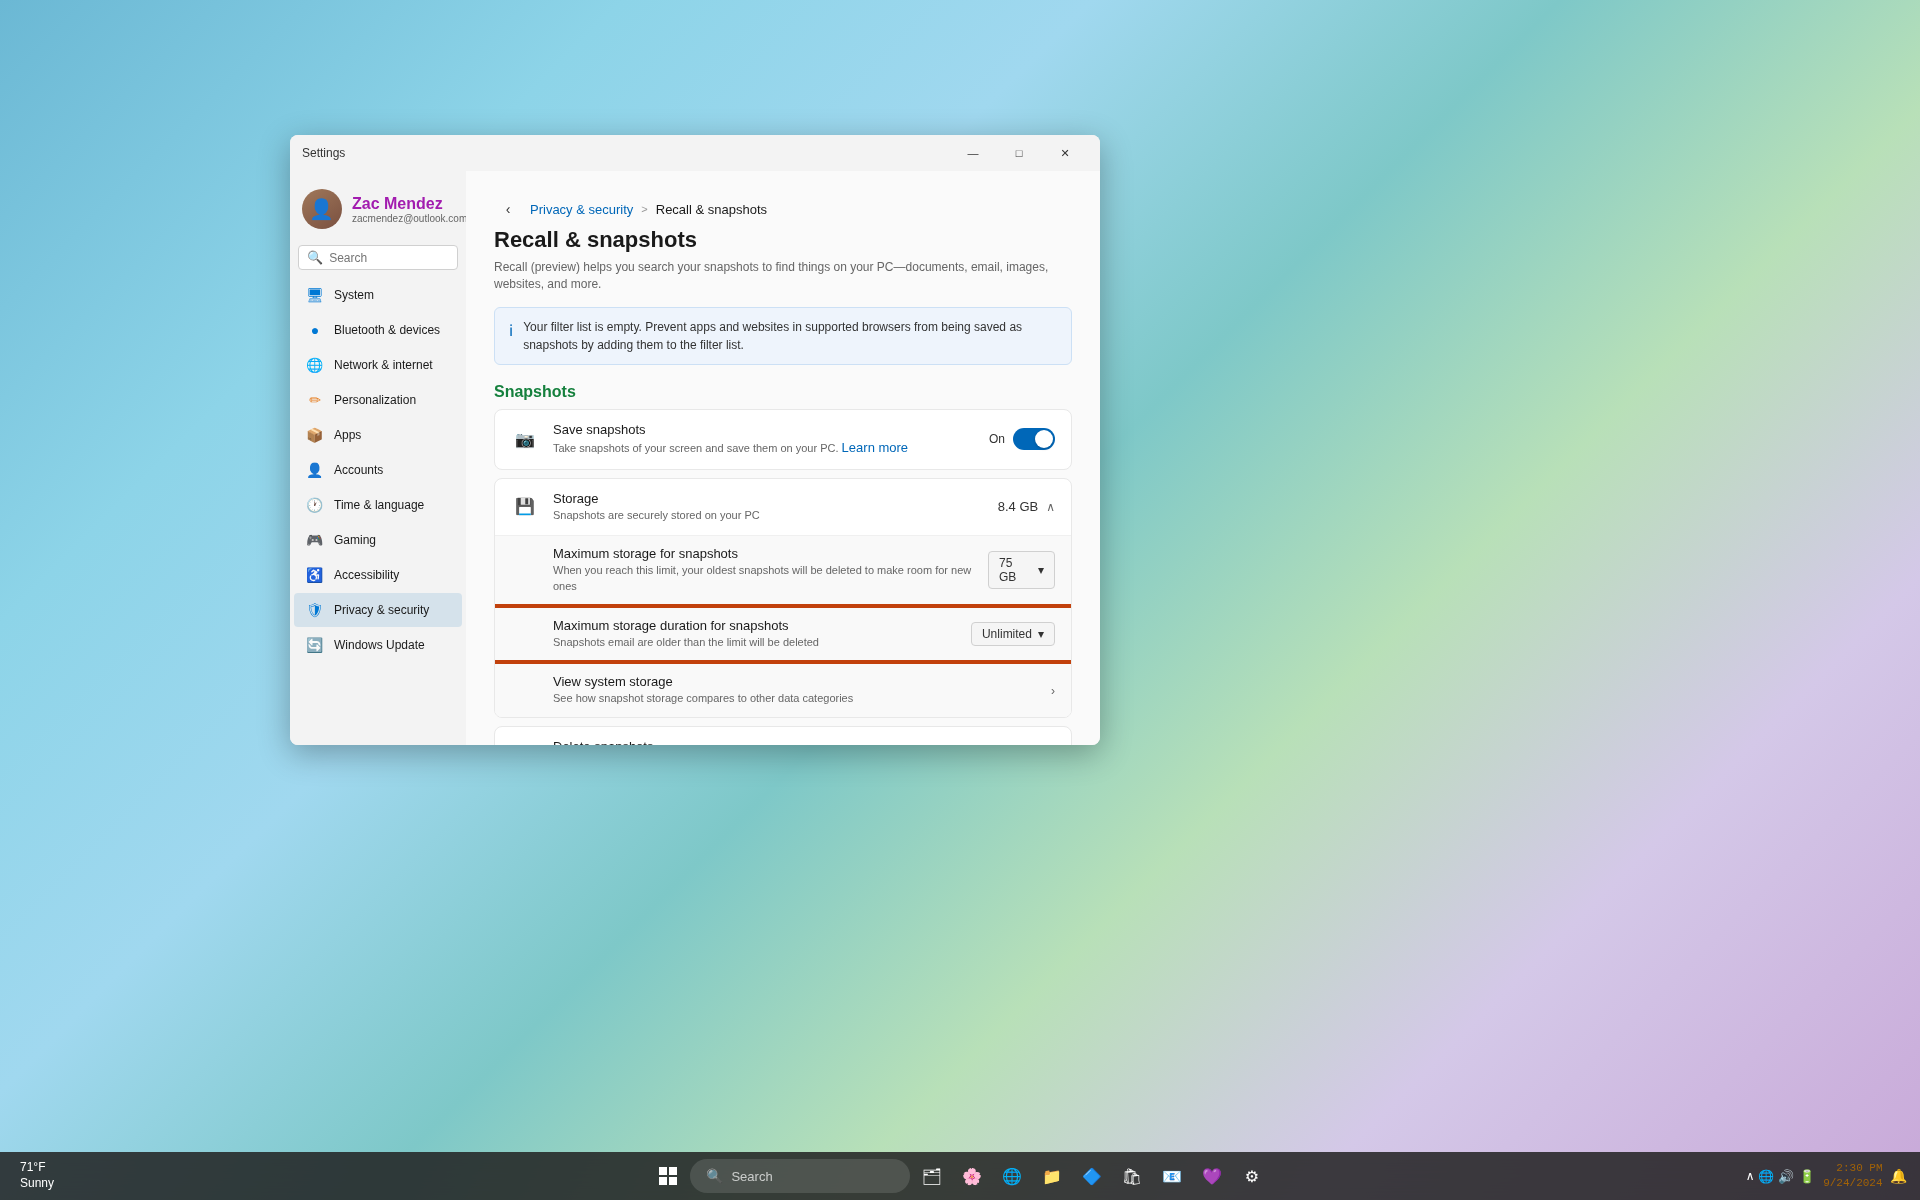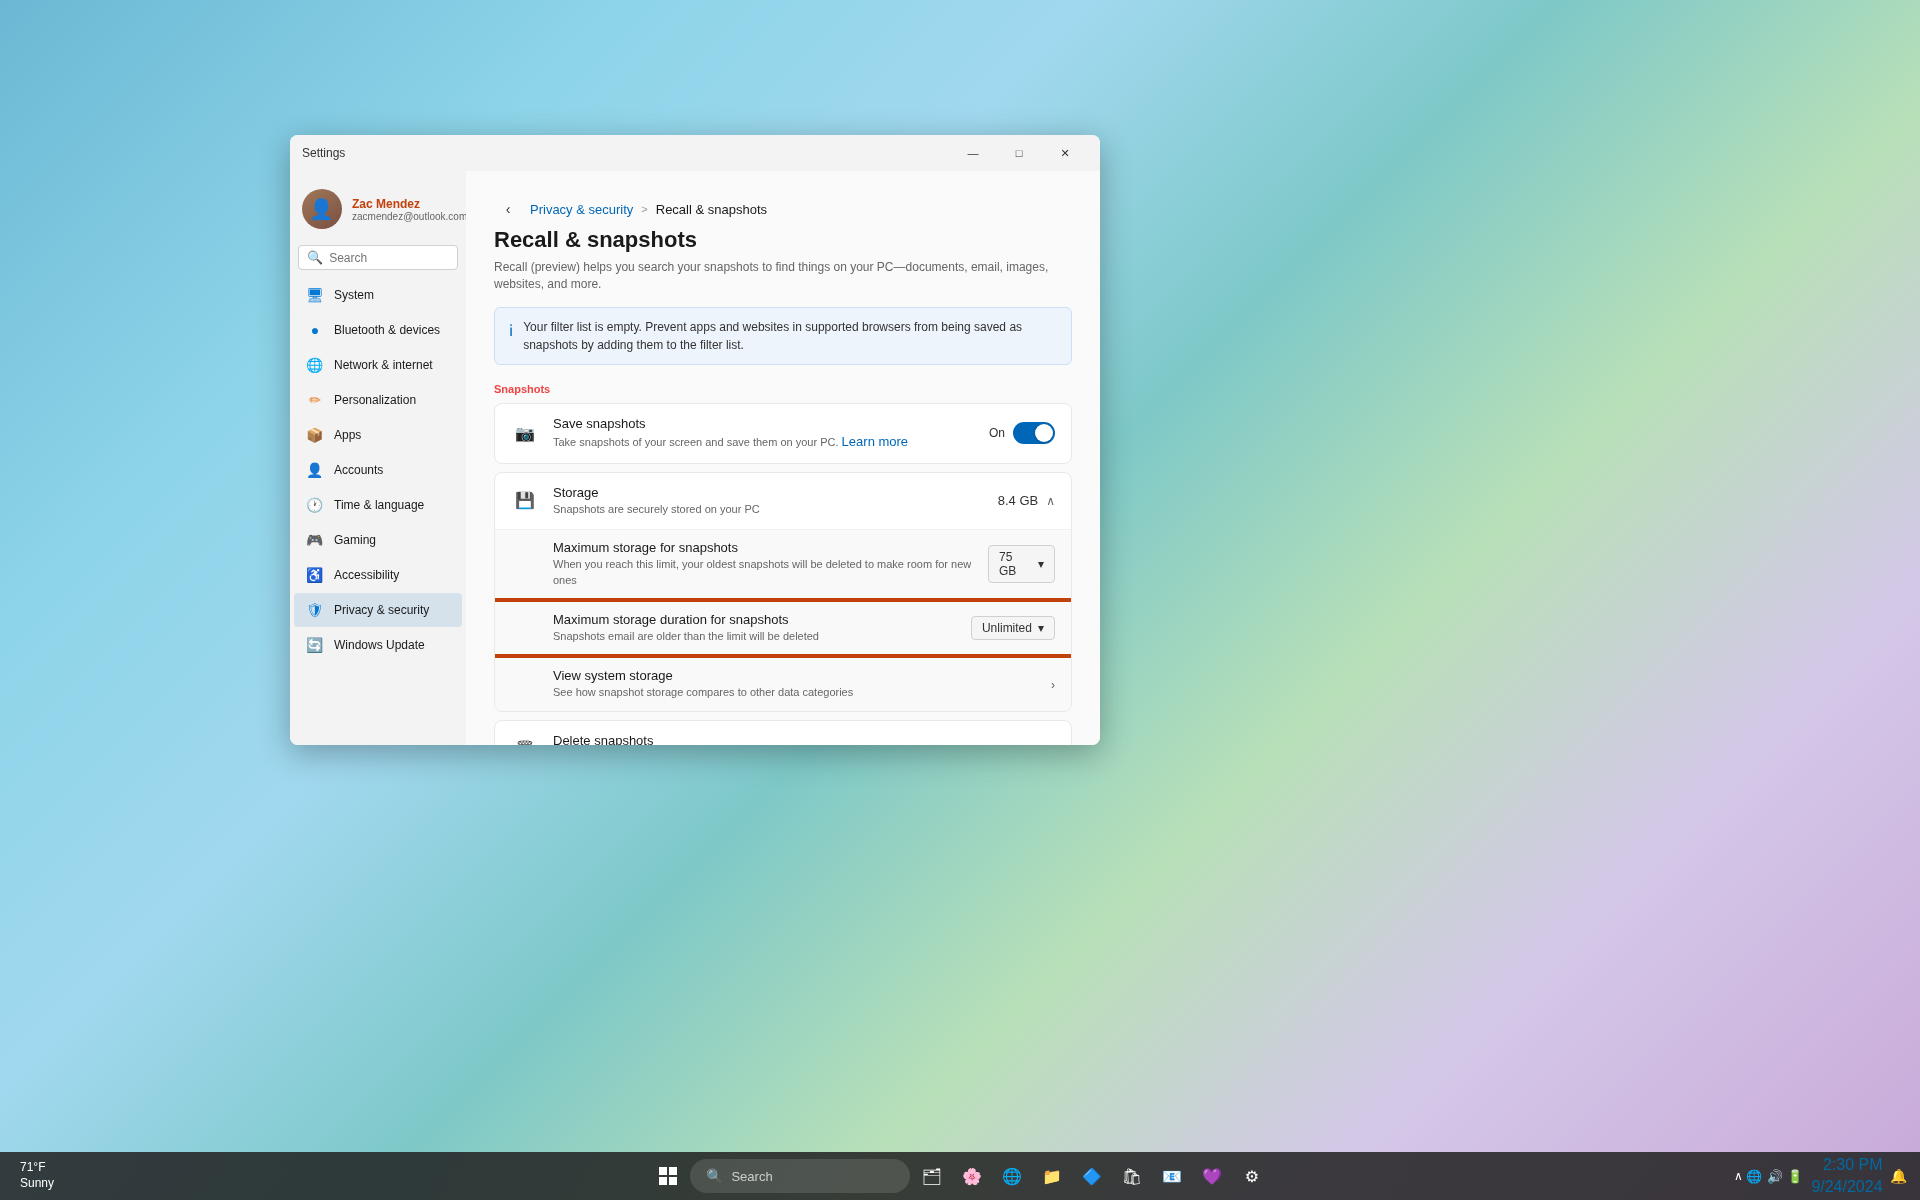--- a/index.html
+++ b/index.html
@@ -77,24 +77,25 @@
       gap: 8px;
       cursor: pointer;
       width: 220px;
       height: 34px;
     }
     .taskbar-search span { color: rgba(255,255,255,0.8); font-size: 13px; }
     .taskbar-time {
       display: flex;
       flex-direction: column;
       align-items: flex-end;
-      color: #0369a1;
-      font-size: 16px;
+      color: #a16207;
+      font-size: 11px;
       line-height: 1.4;
       cursor: pointer;
+      font-family: Liberation Mono, monospace;
     }
     .taskbar-sys-icons {
       display: flex;
       align-items: center;
       gap: 4px;
       color: white;
       font-size: 14px;
     }
 
     
@@ -184,21 +185,21 @@
       width: 100%;
       height: 100%;
       background: linear-gradient(145deg, #a0785a 0%, #7a5040 100%);
       display: flex;
       align-items: center;
       justify-content: center;
       color: #d4a882;
       font-size: 20px;
     }
     .user-info { display: flex; flex-direction: column; }
-    .user-name { font-size: 12px; font-weight: 600; color: #c2410c; }
+    .user-name { font-size: 16px; font-weight: 600; color: #a21caf; }
     .user-email { font-size: 10px; color: #666; }
 
     .search-box {
       margin: 0 8px 8px;
       display: flex;
       align-items: center;
       background: white;
       border: 1px solid #d0d0d0;
       border-radius: 4px;
       padding: 4px 8px;
@@ -282,23 +283,23 @@
       align-items: flex-start;
       gap: 10px;
       margin-bottom: 18px;
       font-size: 12px;
       color: #333;
       line-height: 1.5;
     }
     .info-icon { color: #0067b8; font-size: 16px; flex-shrink: 0; margin-top: 1px; }
 
     .section-title {
-      font-size: 11px;
+      font-size: 16px;
       font-weight: 600;
-      color: #ef4444;
+      color: #15803d;
       margin-bottom: 8px;
     }
 
     .card {
       background: white;
       border-radius: 8px;
       margin-bottom: 8px;
       overflow: hidden;
       border: 1px solid #e8e8e8;
     }

